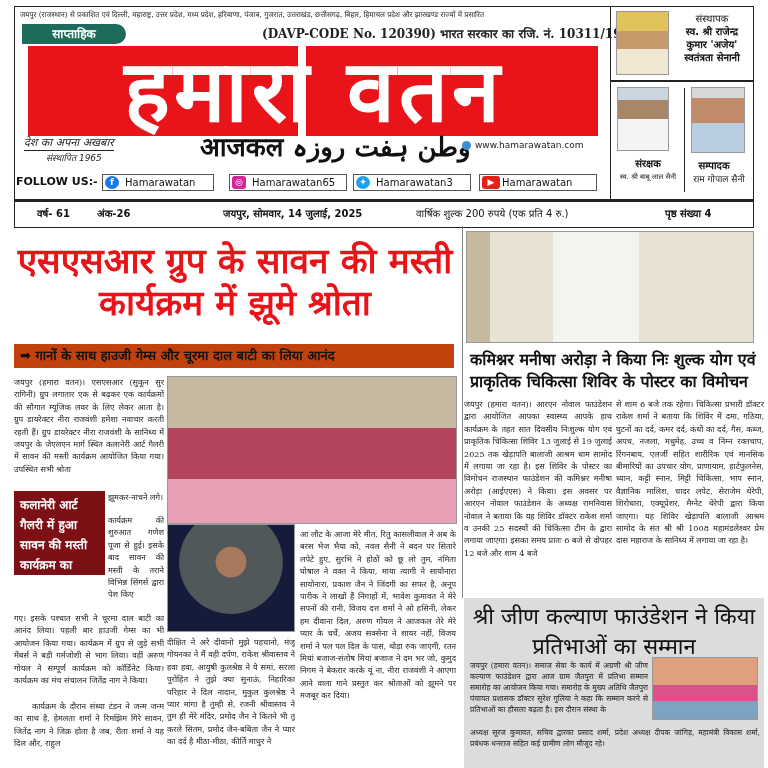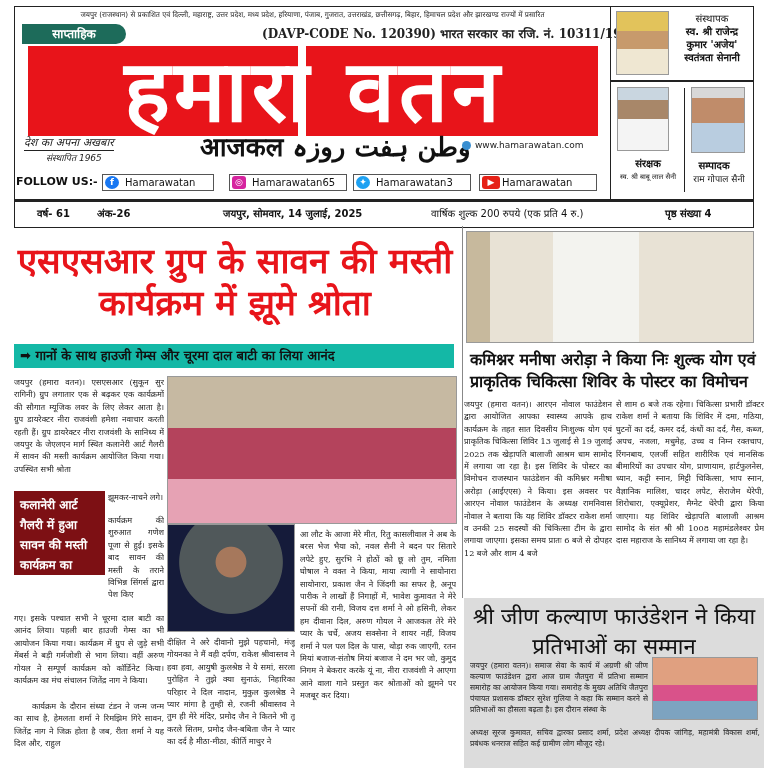--- a/index.html
+++ b/index.html
@@ -1,19 +1,19 @@
 <!DOCTYPE html>
 <html><head>
 <meta charset="utf-8">
 <style>
 *{box-sizing:border-box;margin:0;padding:0}
 body{width:768px;height:768px;overflow:hidden;background:#fff;font-family:"DejaVu Sans","Liberation Sans",sans-serif;color:#111;position:relative}
 .abs{position:absolute}
 .masthead{left:14px;top:6px;width:596px;height:194px;border:1.5px solid #222;border-right:none}
-.topline{left:20px;top:9px;width:585px;font-size:7.2px;text-align:center;color:#222;white-space:nowrap;overflow:hidden}
+.topline{left:20px;top:9px;width:585px;font-size:7.2px;color:#222;white-space:nowrap;overflow:hidden}
 .weekly{left:22px;top:24px;width:104px;height:20px;background:#1d6b5a;border-radius:0 12px 12px 0;color:#fff;font-weight:bold;font-size:12px;line-height:20px;text-align:center}
 .davp{left:262px;top:25px;font-size:12px;font-weight:bold;color:#222;font-family:"DejaVu Serif","Liberation Serif",serif;white-space:nowrap}
 .logo-bg{left:28px;top:46px;width:570px;height:90px;background:#e8141a}
 .logo-bg2{left:298px;top:46px;width:8px;height:90px;background:#fff}
 .logo{left:30px;top:36px;width:568px;text-align:center;font-size:86px;font-weight:bold;color:#e8141a;line-height:110px;letter-spacing:4px;-webkit-text-stroke:1px #fff;text-shadow:0 0 2px #900}
 .tagline{left:24px;top:134px;font-size:11px;font-style:italic;color:#222;border-bottom:1px solid #222;padding-bottom:1px}
 .estd{left:46px;top:151px;font-size:9px;font-style:italic;color:#222}
 .urdu{left:200px;top:128px;font-size:26px;font-weight:bold;font-family:"DejaVu Serif",serif;color:#111}
 .web{left:462px;top:140px;font-size:9px;color:#222;white-space:nowrap}
 .web span.g{display:inline-block;width:9px;height:9px;border-radius:50%;background:#3a8fd1;margin-right:4px;vertical-align:middle}
@@ -21,21 +21,21 @@
 .soc{top:174px;height:17px;border:1px solid #555;font-size:10px;line-height:15px;padding:0 6px 0 22px;white-space:nowrap;color:#111}
 .soc .ic{position:absolute;left:2px;top:1px;width:14px;height:13px;border-radius:3px;color:#fff;font-size:9px;font-weight:bold;text-align:center;line-height:13px}
 .datebar{left:14px;top:200px;width:740px;height:28px;border:1.5px solid #222;border-top:2px solid #222;font-size:10px;font-weight:bold}
 .datebar span{position:absolute;top:4px;white-space:nowrap}
 .right-box{left:610px;top:6px;width:144px;height:194px;border:1.5px solid #222}
 .rb-div{left:610px;top:80px;width:144px;height:1.5px;background:#222}
 .rb-vdiv{left:684px;top:88px;width:1px;height:104px;background:#222}
 .photo{border:1px solid #999}
 .cap{font-size:10px;text-align:center;color:#111;line-height:12px;white-space:nowrap}
 .h1{left:12px;top:240px;width:446px;text-align:center;color:#e8141a;font-size:35px;font-weight:bold;line-height:42px}
-.sub{left:14px;top:344px;width:440px;height:24px;background:#14b8a6;font-size:13px;font-weight:bold;padding-left:6px;line-height:24px;white-space:nowrap}
+.sub{left:14px;top:344px;width:440px;height:24px;background:#c2410c;font-size:13px;font-weight:bold;padding-left:6px;line-height:24px;white-space:nowrap}
 .col{font-size:8.1px;line-height:12.4px;color:#222;text-align:justify;font-family:"DejaVu Serif","Liberation Serif",serif}
 .redbox{left:14px;top:491px;width:91px;height:84px;background:#7d1014;color:#fff;font-size:12px;font-weight:bold;line-height:20px;padding:4px 6px}
 .h2{left:470px;top:349px;width:296px;text-align:left;font-size:16px;font-weight:bold;line-height:22px;color:#111}
 .grey{left:464px;top:598px;width:300px;height:170px;background:#dcdcdc}
 .h3{left:466px;top:602px;width:296px;text-align:center;font-size:22px;font-weight:normal;line-height:30px;color:#111}
 .vline{width:1px;background:#888}
 .imgph{background:linear-gradient(135deg,#c9b79a,#e6d8c0)}
 </style>
 </head>
 <body>
@@ -82,21 +82,21 @@
 <div class="abs photo imgph" style="left:691px;top:87px;width:54px;height:66px;background:linear-gradient(#d8d8d8 0 15%,#c08c6a 15% 55%,#b9cde0 55%)"></div>
 <div class="abs cap" style="left:612px;top:158px;width:72px;font-weight:bold">संरक्षक</div>
 <div class="abs cap" style="left:610px;top:171px;width:76px;font-size:7px">स्व. श्री बाबू लाल सैनी</div>
 <div class="abs cap" style="left:686px;top:160px;width:56px;font-weight:bold">सम्पादक</div>
 <div class="abs cap" style="left:684px;top:173px;width:70px;font-size:9px">राम गोपाल सैनी</div>
 
 <div class="abs datebar">
   <span style="left:22px">वर्ष- 61</span>
   <span style="left:82px">अंक-26</span>
   <span style="left:208px">जयपुर, सोमवार, 14 जुलाई, 2025</span>
-  <span style="left:416px;font-weight:normal">वार्षिक शुल्क 200 रुपये (एक प्रति 4 रु.)</span>
+  <span style="left:401px;font-weight:normal">वार्षिक शुल्क 200 रुपये (एक प्रति 4 रु.)</span>
   <span style="left:650px">पृष्ठ संख्या 4</span>
 </div>
 
 <div class="abs h1">एसएसआर ग्रुप के सावन की मस्ती कार्यक्रम में झूमे श्रोता</div>
 <div class="abs sub">➡ गानों के साथ हाउजी गेम्स और चूरमा दाल बाटी का लिया आनंद</div>
 <div class="abs col" style="left:14px;top:376px;width:150px;height:112px;overflow:hidden">जयपुर (हमारा वतन)। एसएसआर (सुकून सुर रागिनी) ग्रुप लगातार एक से बढ़कर एक कार्यक्रमों की सौगात म्यूजिक लवर के लिए लेकर आता है। ग्रुप डायरेक्टर नीरा राजवंशी हमेशा नवाचार करती रहती हैं। ग्रुप डायरेक्टर नीरा राजवंशी के सानिध्य में जयपुर के जेएलएन मार्ग स्थित कलानेरी आर्ट गैलरी में सावन की मस्ती कार्यक्रम आयोजित किया गया। उपस्थित सभी श्रोता</div>
 <div class="abs col" style="left:108px;top:491px;width:56px;height:14px;overflow:hidden">झूमकर-नाचने लगे।</div>
 <div class="abs col" style="left:108px;top:514px;width:56px;height:96px;overflow:hidden">कार्यक्रम की शुरुआत गणेश पूजा से हुई। इसके बाद सावन की मस्ती के तराने विभिन्न सिंगर्स द्वारा पेश किए</div>
 <div class="abs redbox">कलानेरी आर्ट गैलरी में हुआ सावन की मस्ती कार्यक्रम का आयोजन</div>
 <div class="abs col" style="left:14px;top:612px;width:150px;height:88px;overflow:hidden">गए। इसके पश्चात सभी ने चूरमा दाल बाटी का आनंद लिया। पहली बार हाउजी गेम्स का भी आयोजन किया गया। कार्यक्रम में ग्रुप से जुड़े सभी मेंबर्स ने बड़ी गर्मजोशी से भाग लिया। वहीं अरुण गोयल ने सम्पूर्ण कार्यक्रम को कॉर्डिनेट किया। कार्यक्रम का मंच संचालन जितेंद्र नाग ने किया।</div>

